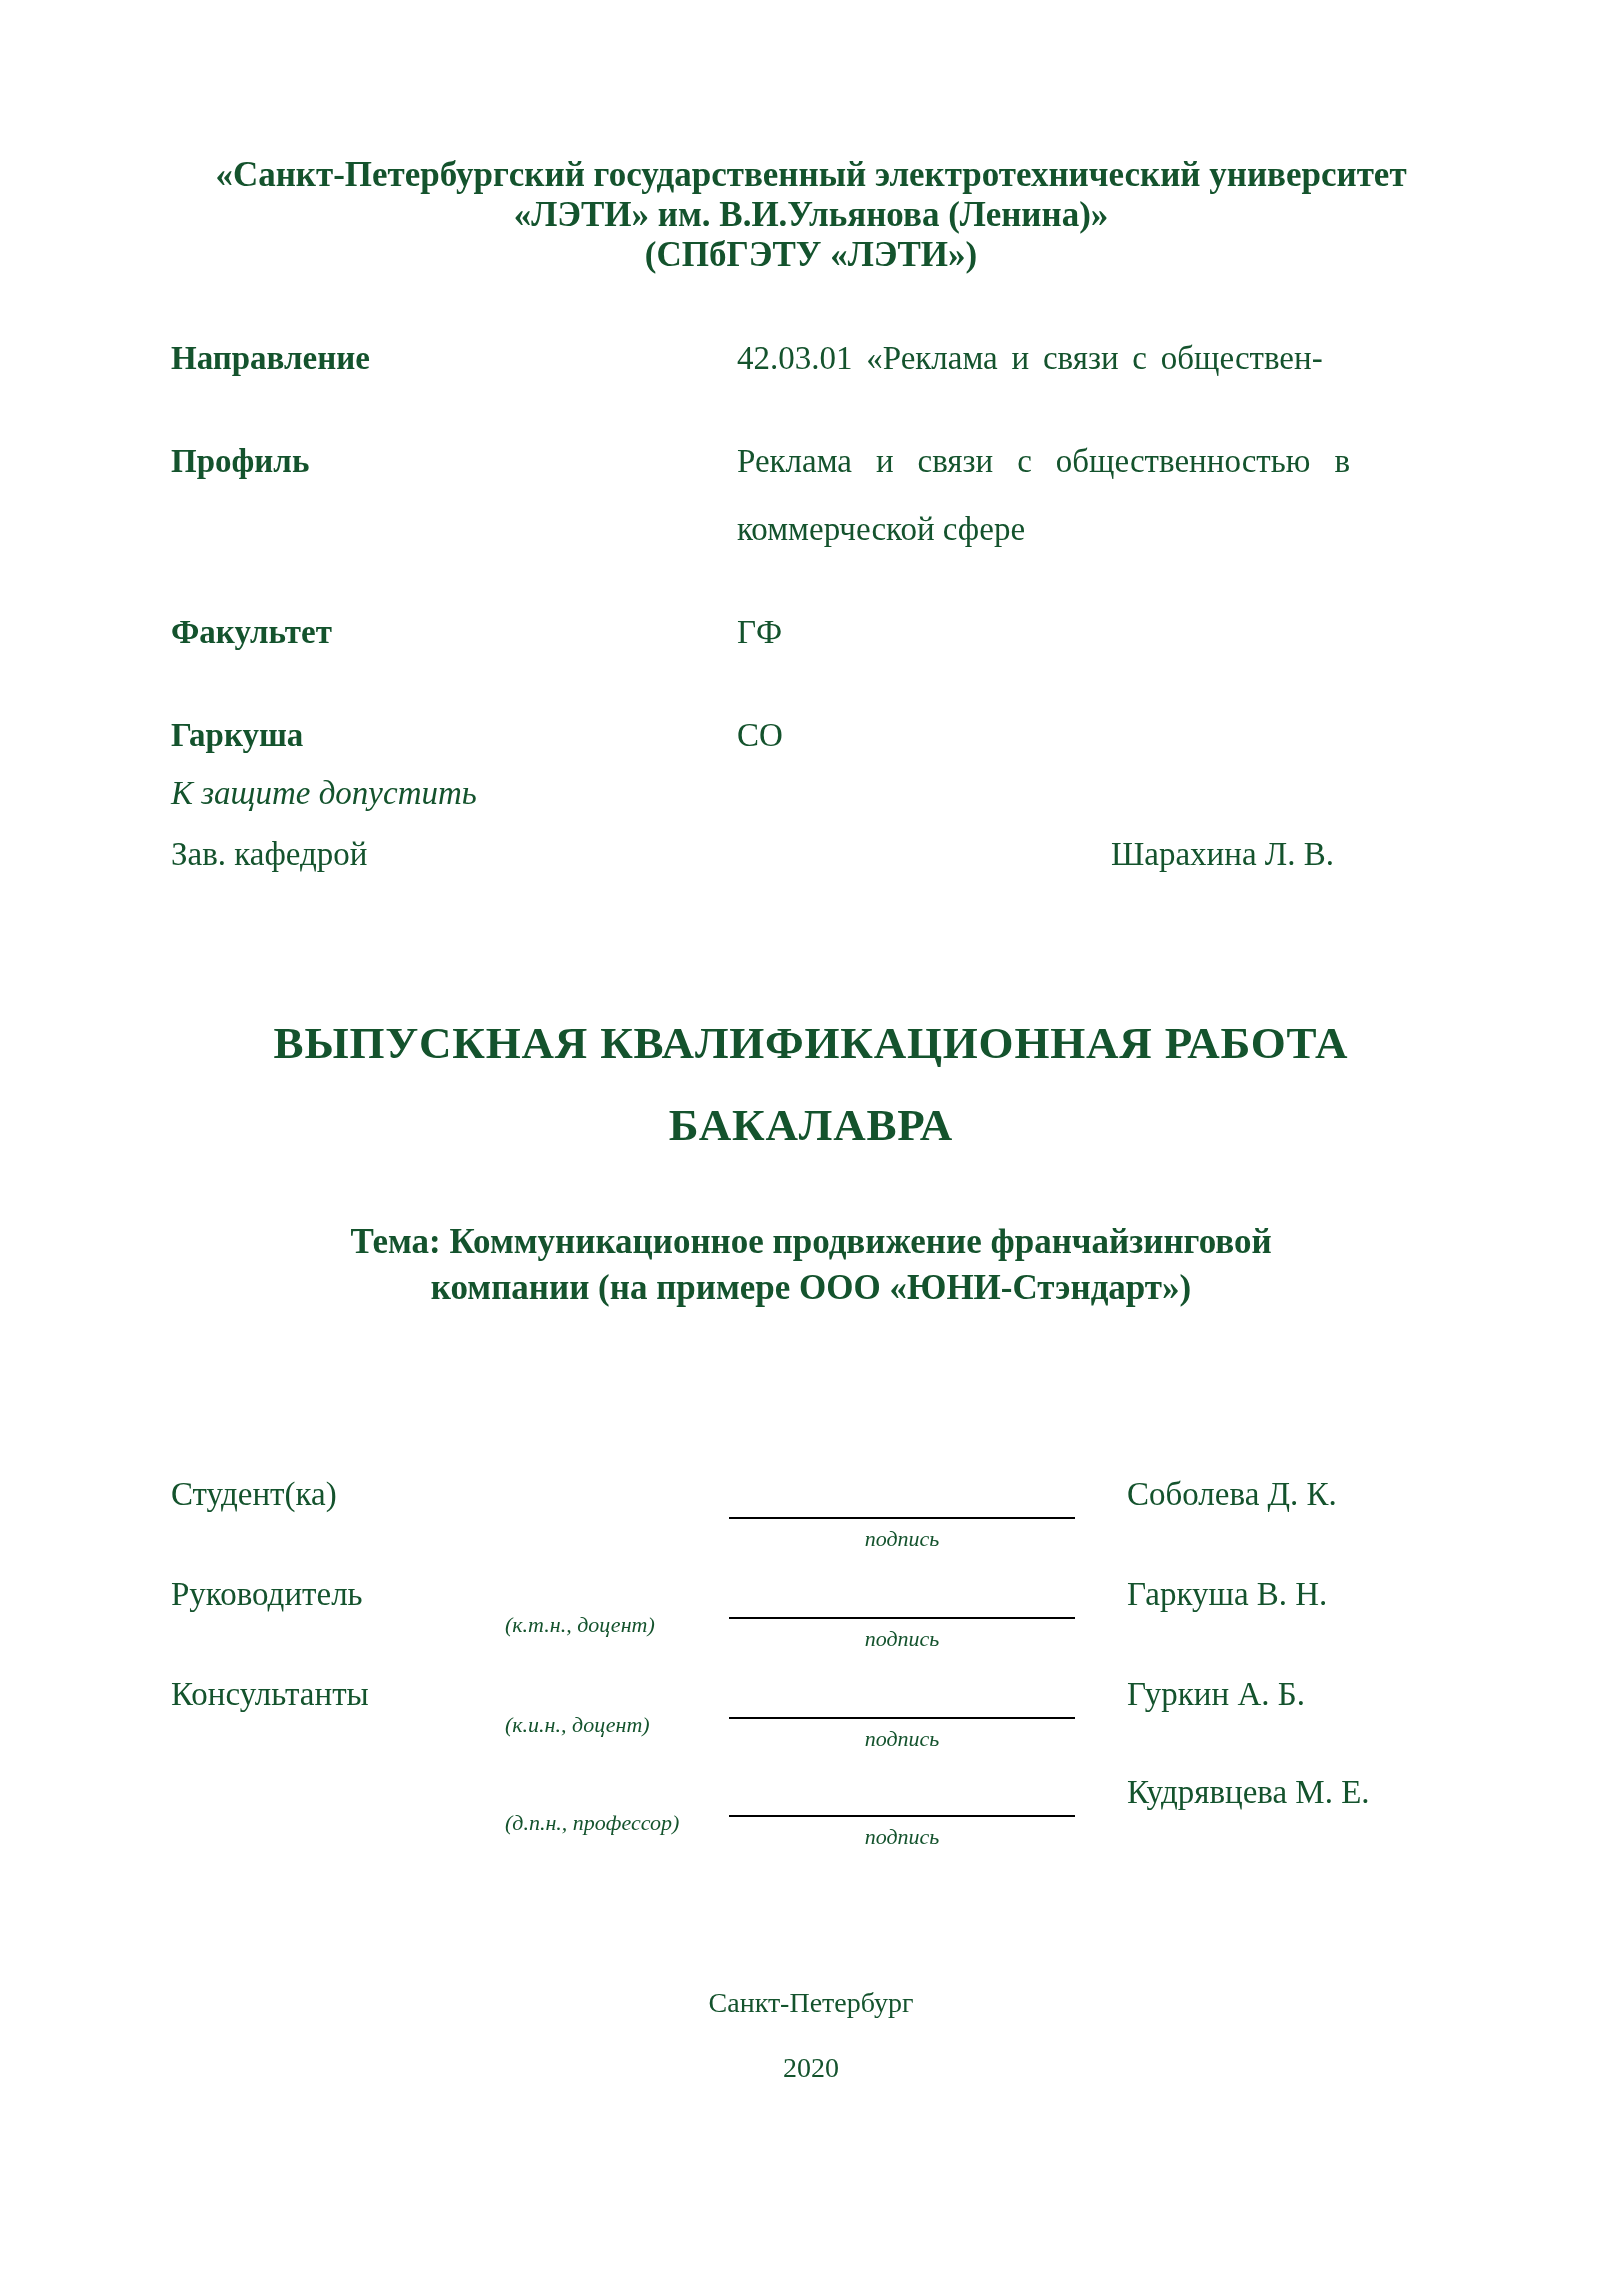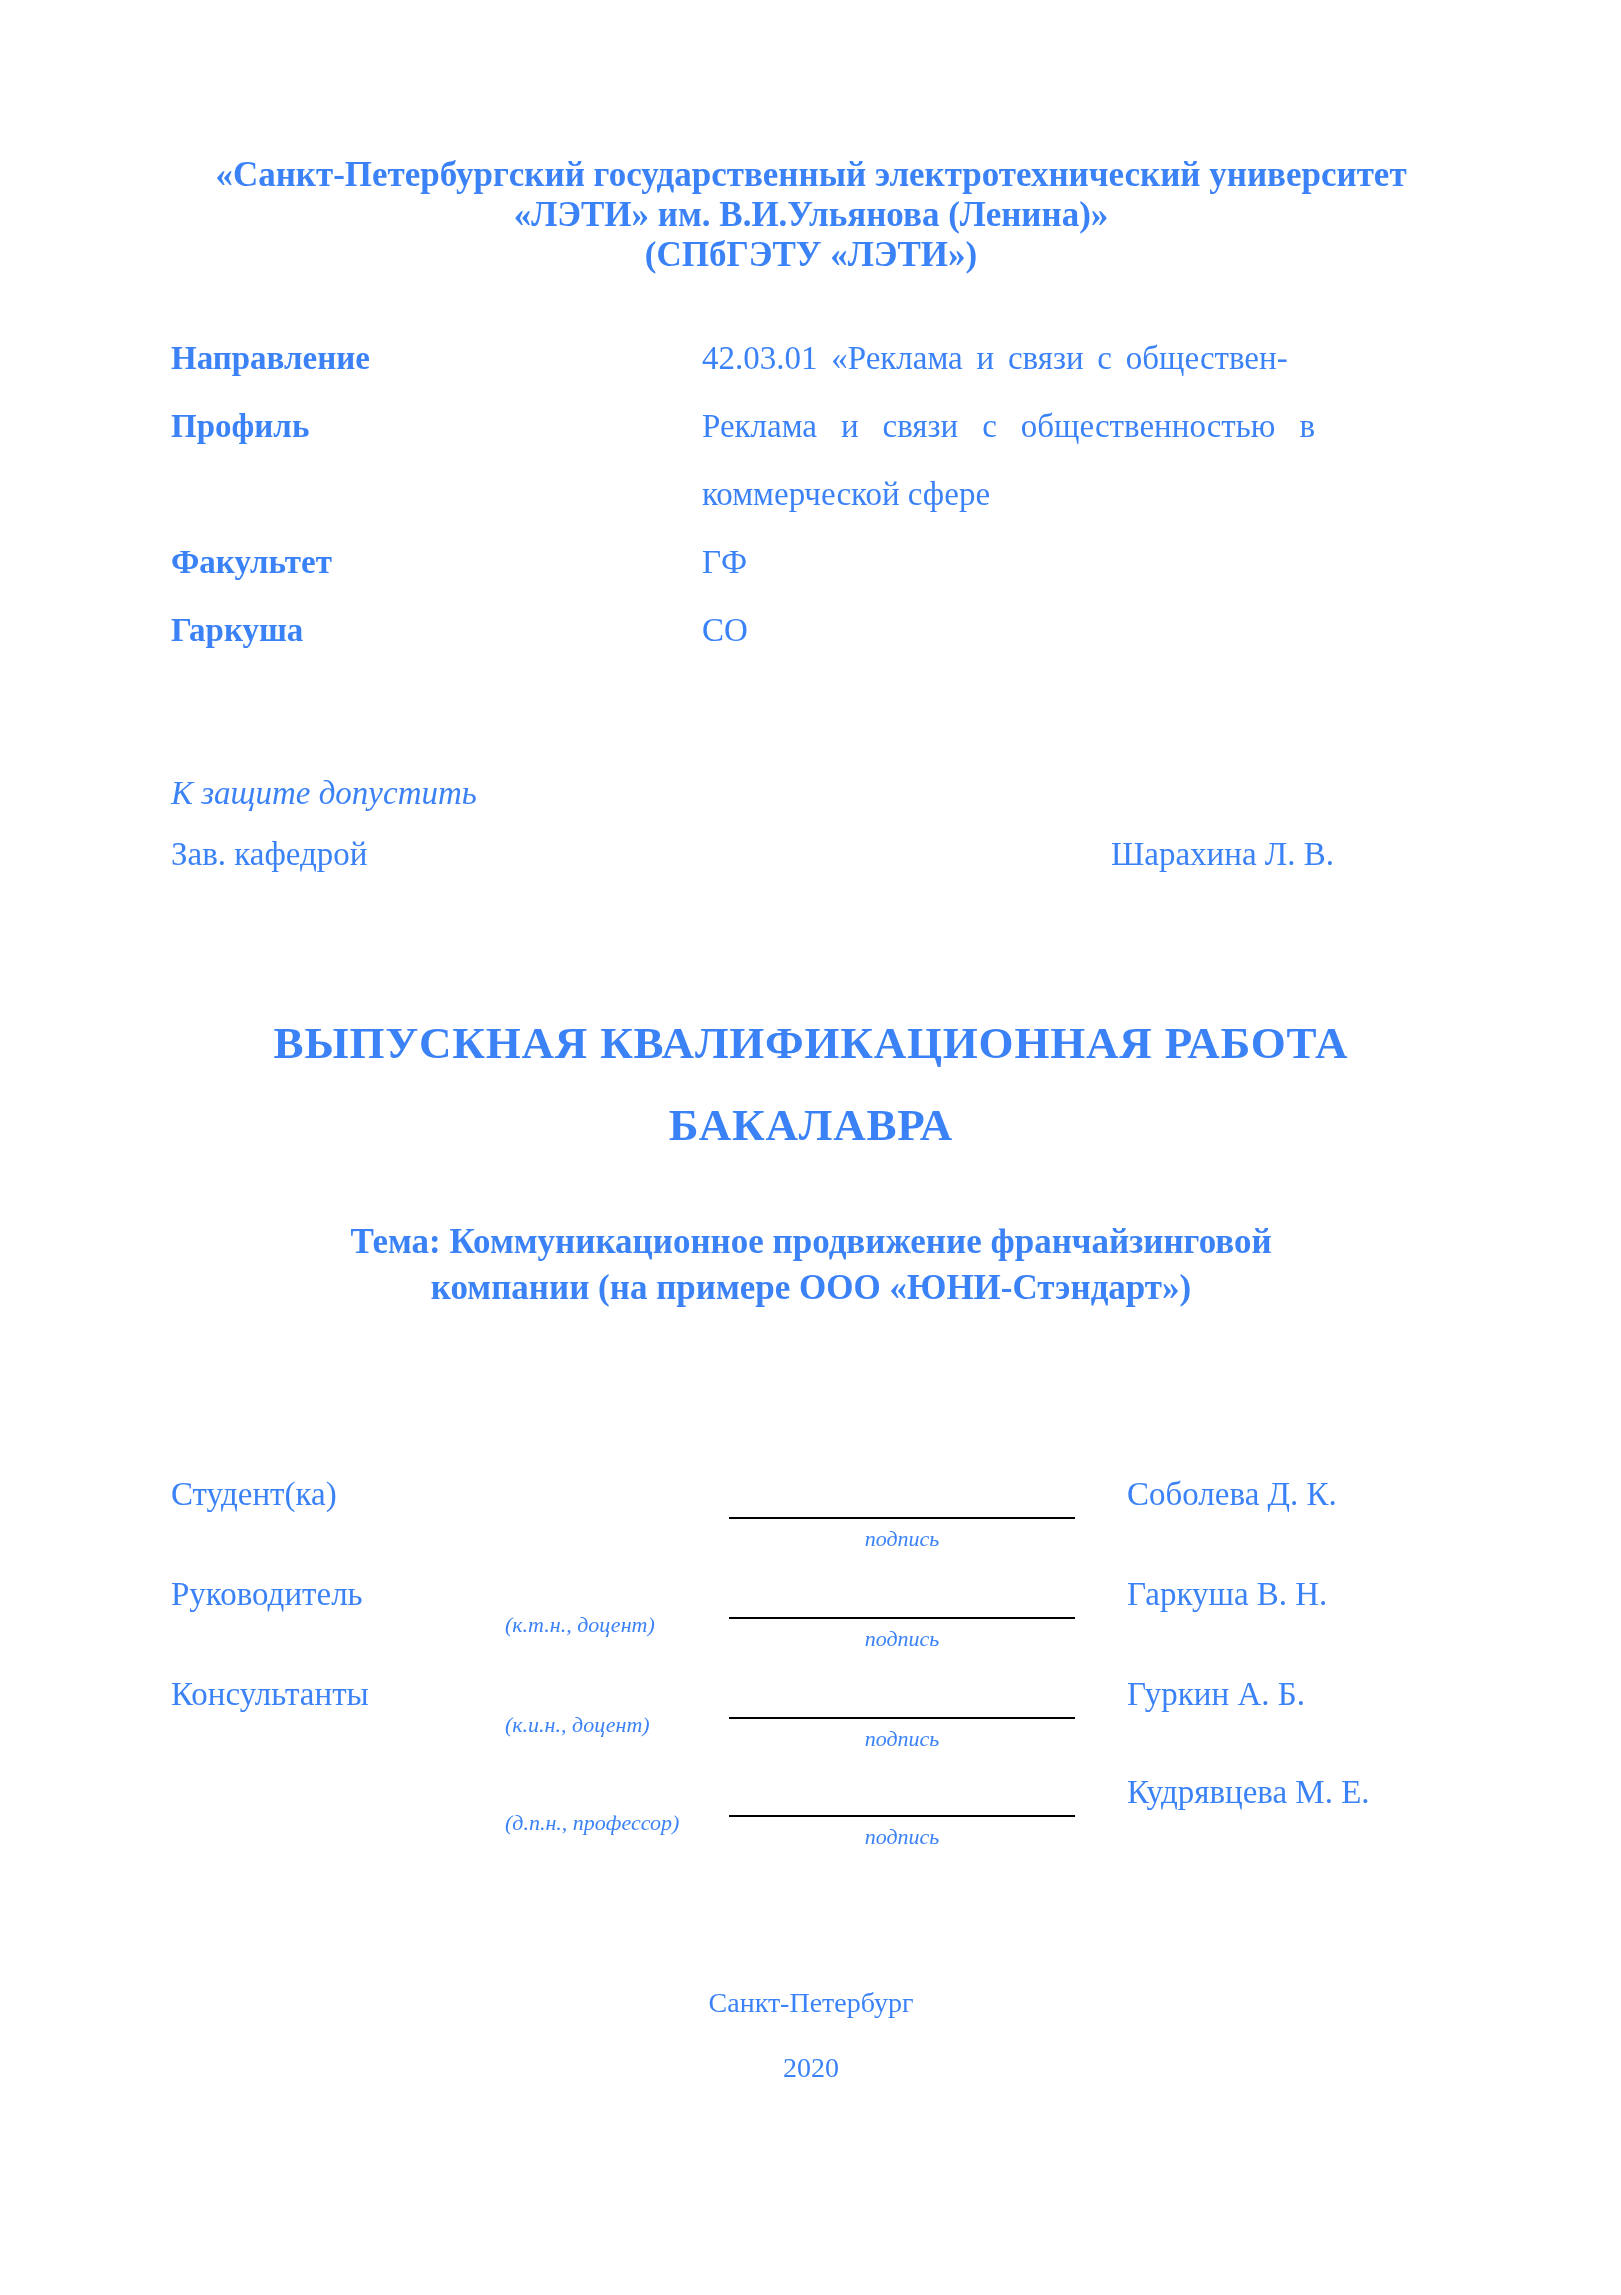--- a/index.html
+++ b/index.html
@@ -6,21 +6,21 @@
     margin: 0;
     padding: 0;
     background: #e8e8e8;
   }
   .page {
     position: relative;
     width: 1622px;
     height: 2295px;
     margin: 0 auto;
     background: #ffffff;
-    color: #3b82f6;
+    color: #14532d;
     font-family: "Liberation Serif", "DejaVu Serif", serif;
     overflow: hidden;
   }
 
   
   .uni-header {
     position: absolute;
     top: 155px;
     left: 0;
     width: 100%;
@@ -33,20 +33,21 @@
   
   .fields {
     position: absolute;
     top: 324px;
     left: 171px;
     width: 1209px;
     display: grid;
     grid-template-columns: 531px 678px;
     font-size: 33px;
     line-height: 68px;
+    gap: 35px;
   }
   .field-label {
     font-weight: bold;
   }
   .field-value { }
   .just-1 { word-spacing: 5.5px; }
   .just-2 { word-spacing: 15.7px; }
 
   
   .admission-note {

